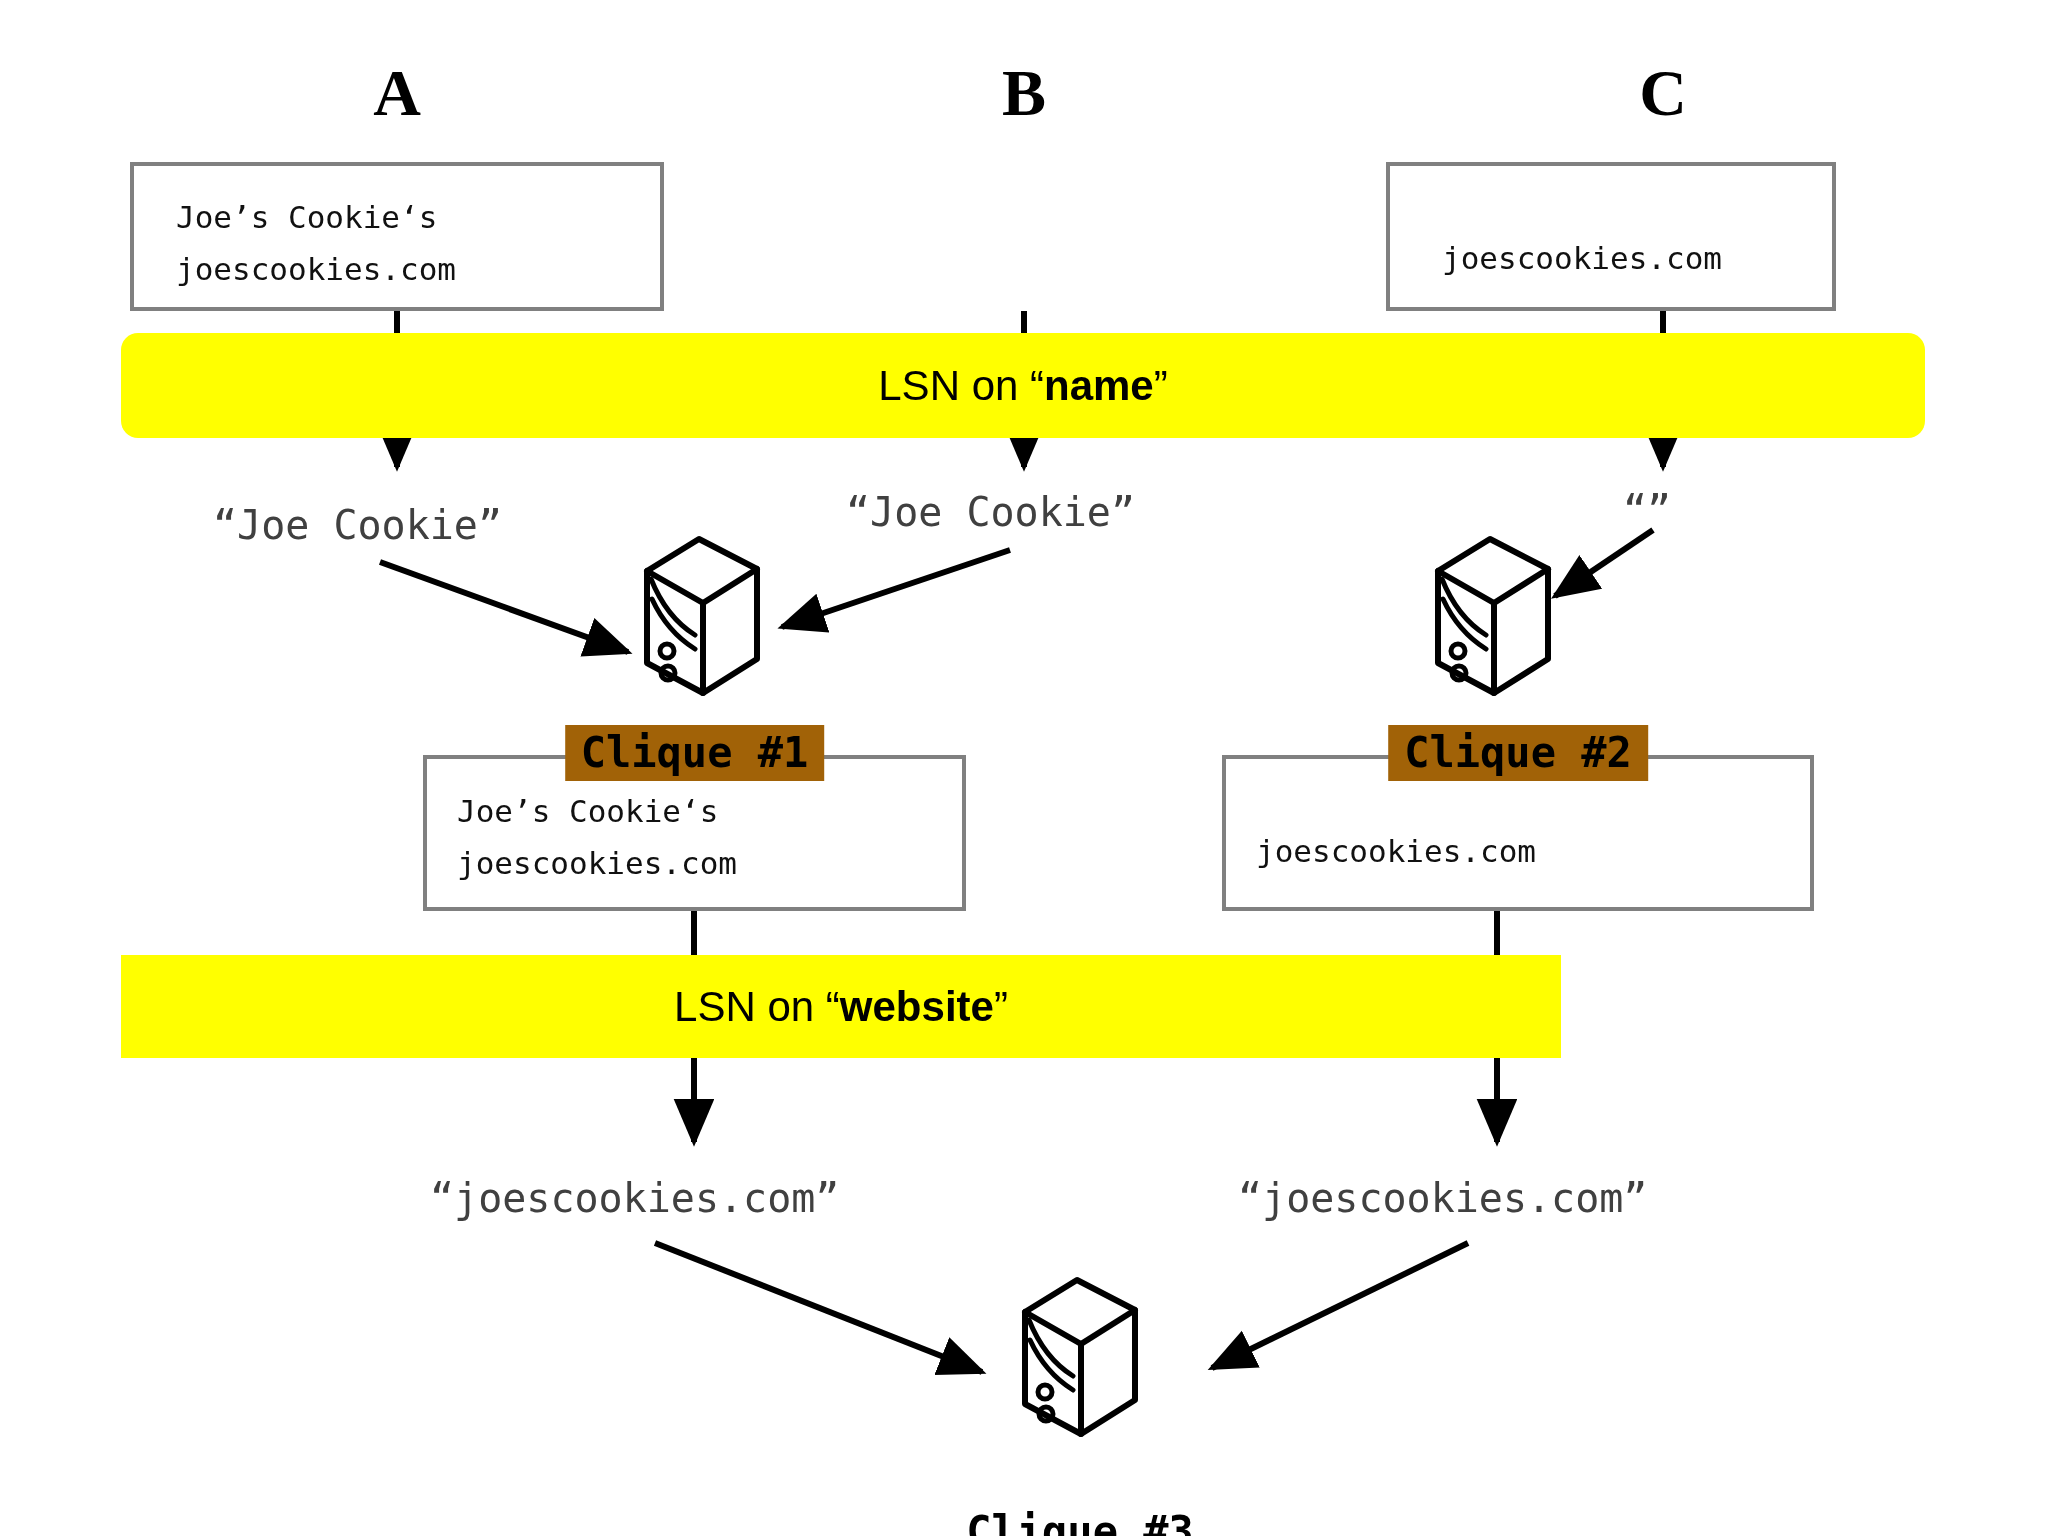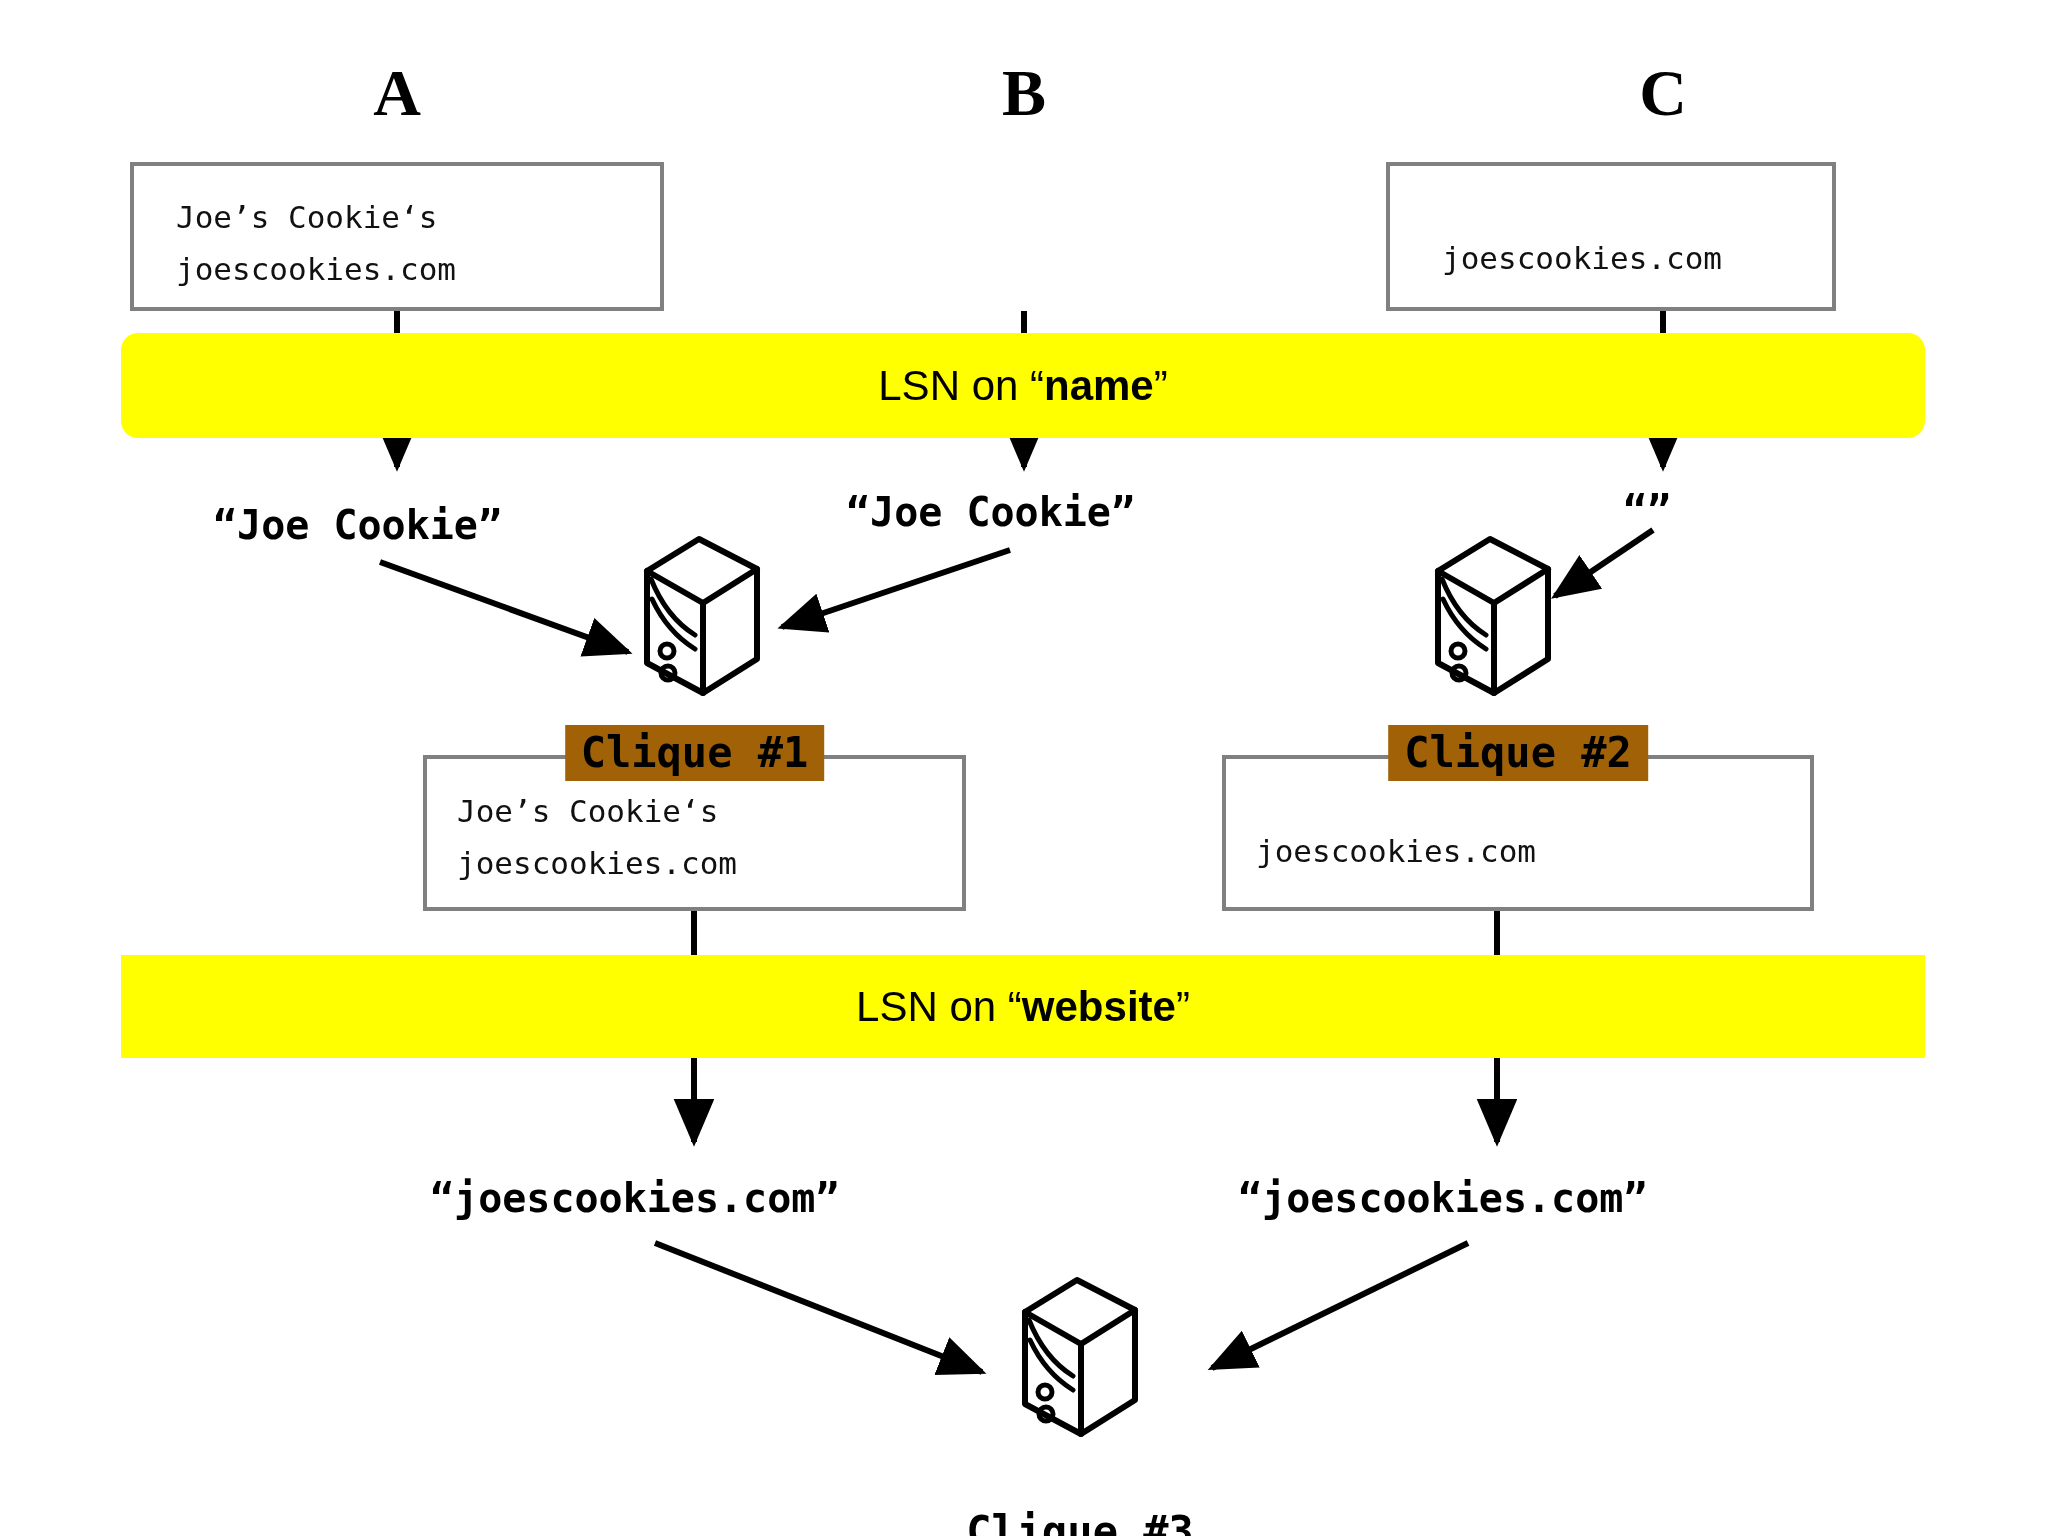--- a/index.html
+++ b/index.html
@@ -64,23 +64,22 @@
     z-index: 4;
     position: relative;
   }
   .lsn-label b { font-weight: bold; }
 
   
   .value-label {
     font-family: "DejaVu Sans Mono", monospace;
     font-size: 40px;
     line-height: 1;
-    color: #000000;
-    white-space: pre;
-    font-weight: bold;
+    color: #404040;
+    white-space: pre;
   }
 
   
   .clique-box {
     box-sizing: border-box;
     background: transparent;
   }
   .clique-box .frame {
     position: absolute;
     left: 0; top: 0; right: 0; bottom: 0;
@@ -239,21 +238,21 @@
     <div class="clique-body" style="top:30px;">Joe’s Cookie‘s</div>
     <div class="clique-body" style="top:82px;">joescookies.com</div>
   </div>
 
   <div class="abs clique-box" style="left:1222px; top:755px; width:592px; height:156px; z-index:2;">
     <div class="frame"></div>
     <div class="clique-legend">Clique #2</div>
     <div class="clique-body" style="top:70px;">joescookies.com</div>
   </div>
 
-  <div class="abs lsn-band" style="left:121px; top:955px; width:1804px; height:103px; z-index:2;">
+  <div class="abs lsn-band" style="left:121px; top:955px; width:1440px; height:103px; z-index:2;">
     <span class="lsn-label"><span>LSN on “</span><b>website</b><span>”</span></span>
   </div>
 
   <div class="abs value-label" style="left:430px; top:1178px; z-index:6;">“joescookies.com”</div>
   <div class="abs value-label" style="left:1238px; top:1178px; z-index:6;">“joescookies.com”</div>
 
   <svg class="server-svg" style="left:1015px; top:1272px; width:130px; height:168px; z-index:3;" viewBox="0 0 130 168" xmlns="http://www.w3.org/2000/svg">
     <g fill="#ffffff" stroke="#000" stroke-width="6" stroke-linejoin="round" stroke-linecap="round">
       <path d="M10,40 L62,8 L120,38 L120,128 L66,162 L10,132 Z"></path>
       <path d="M10,40 L66,72 L66,162" fill="none"></path>

